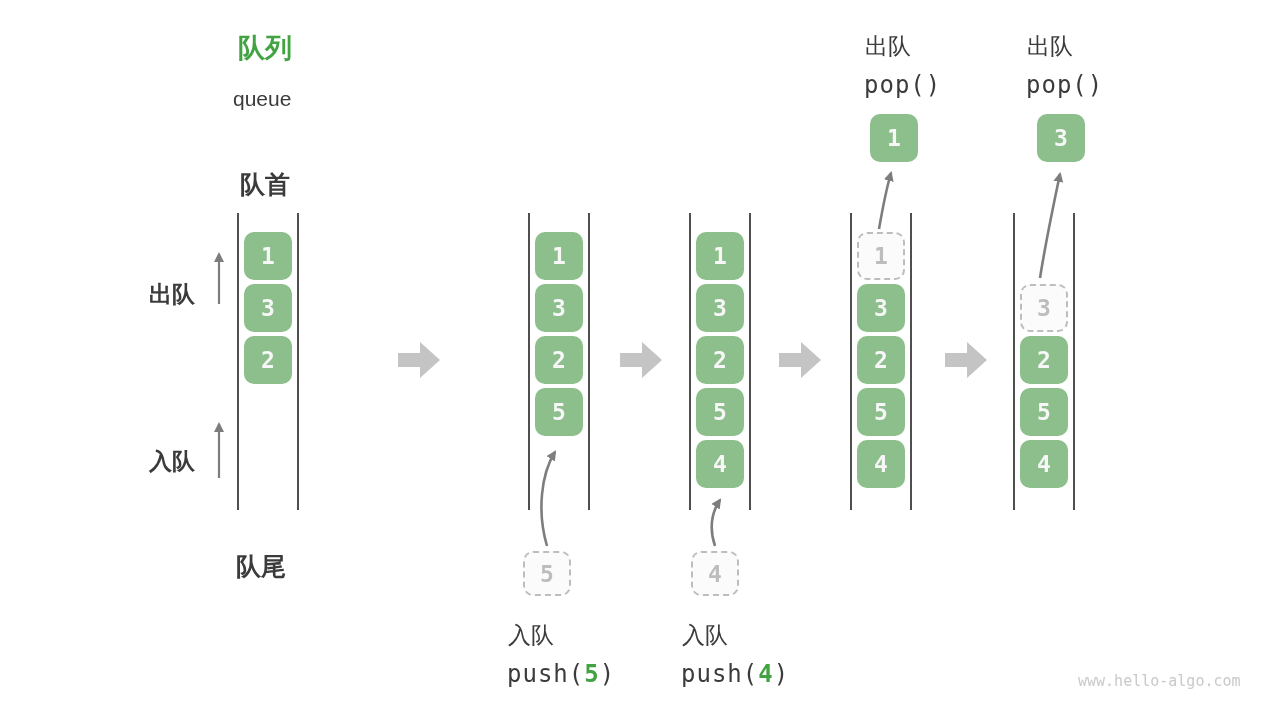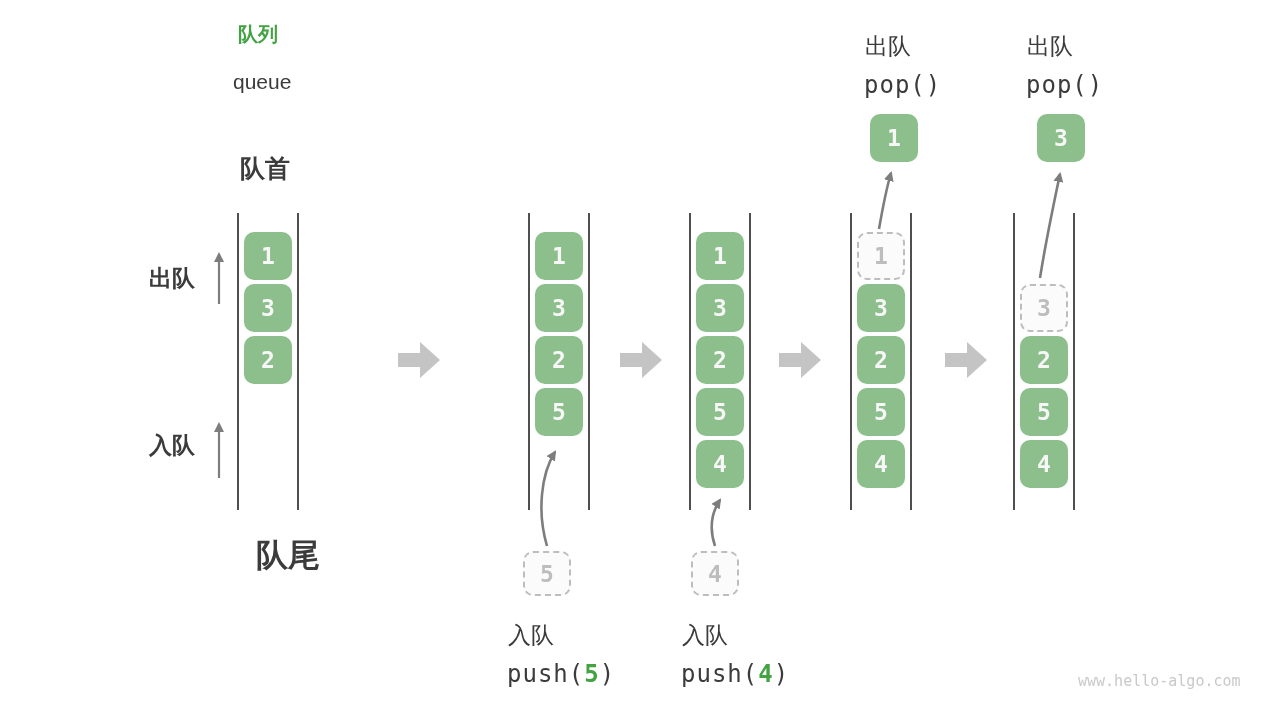--- a/index.html
+++ b/index.html
@@ -28,26 +28,26 @@
     width:44px;height:44px;background:#fbfbfb;
     border:2px dashed var(--dashed-gray,#bdbdbd);
     color:var(--dashed-gray,#bdbdbd);
   }
   .box.staged{
     width:44px;height:41px;background:#fbfbfb;
     border:2px dashed var(--dashed-gray,#bdbdbd);
     color:var(--dashed-gray,#bdbdbd);
   }
 
-  .title-zh{position:absolute;left:238px;top:21px;font-size:20px;font-weight:bold;color:var(--title-green,#43a343);z-index:4;}
-  .title-en{position:absolute;left:233px;top:70px;font-size:21px;color:var(--text-dark,#3b3b3b);z-index:4;}
+  .title-zh{position:absolute;left:238px;top:30px;font-size:27px;font-weight:bold;color:var(--title-green,#43a343);z-index:4;}
+  .title-en{position:absolute;left:233px;top:87px;font-size:21px;color:var(--text-dark,#3b3b3b);z-index:4;}
 
-  .side-label{position:absolute;font-weight:bold;color:var(--text-dark,#3b3b3b);z-index:4;}
+  .side-label{position:absolute;font-weight:bold;color:var(--text-dark,#3b3b3b);z-index:4;margin-top:16px;}
   .side-label.front{left:240px;top:152px;font-size:25px;}
-  .side-label.rear{left:256px;top:534px;font-size:32px;}
+  .side-label.rear{left:236px;top:534px;font-size:25px;}
   .side-label.dequeue{left:149px;top:263px;font-size:23px;}
   .side-label.enqueue{left:149px;top:430px;font-size:23px;}
 
   .block-arrow{position:absolute;z-index:2;}
   .block-arrow polygon{fill:var(--block-arrow-gray,#c4c4c4);}
 
   .op{position:absolute;color:var(--text-dark,#3b3b3b);z-index:5;}
   .op .op-label{font-size:23px;margin:0 0 9px 1px;}
   .op .op-code{font-family:"DejaVu Sans Mono",monospace;font-size:24px;letter-spacing:1px;}
   .op .op-code .arg{color:var(--code-green,#43a343);font-weight:bold;}

